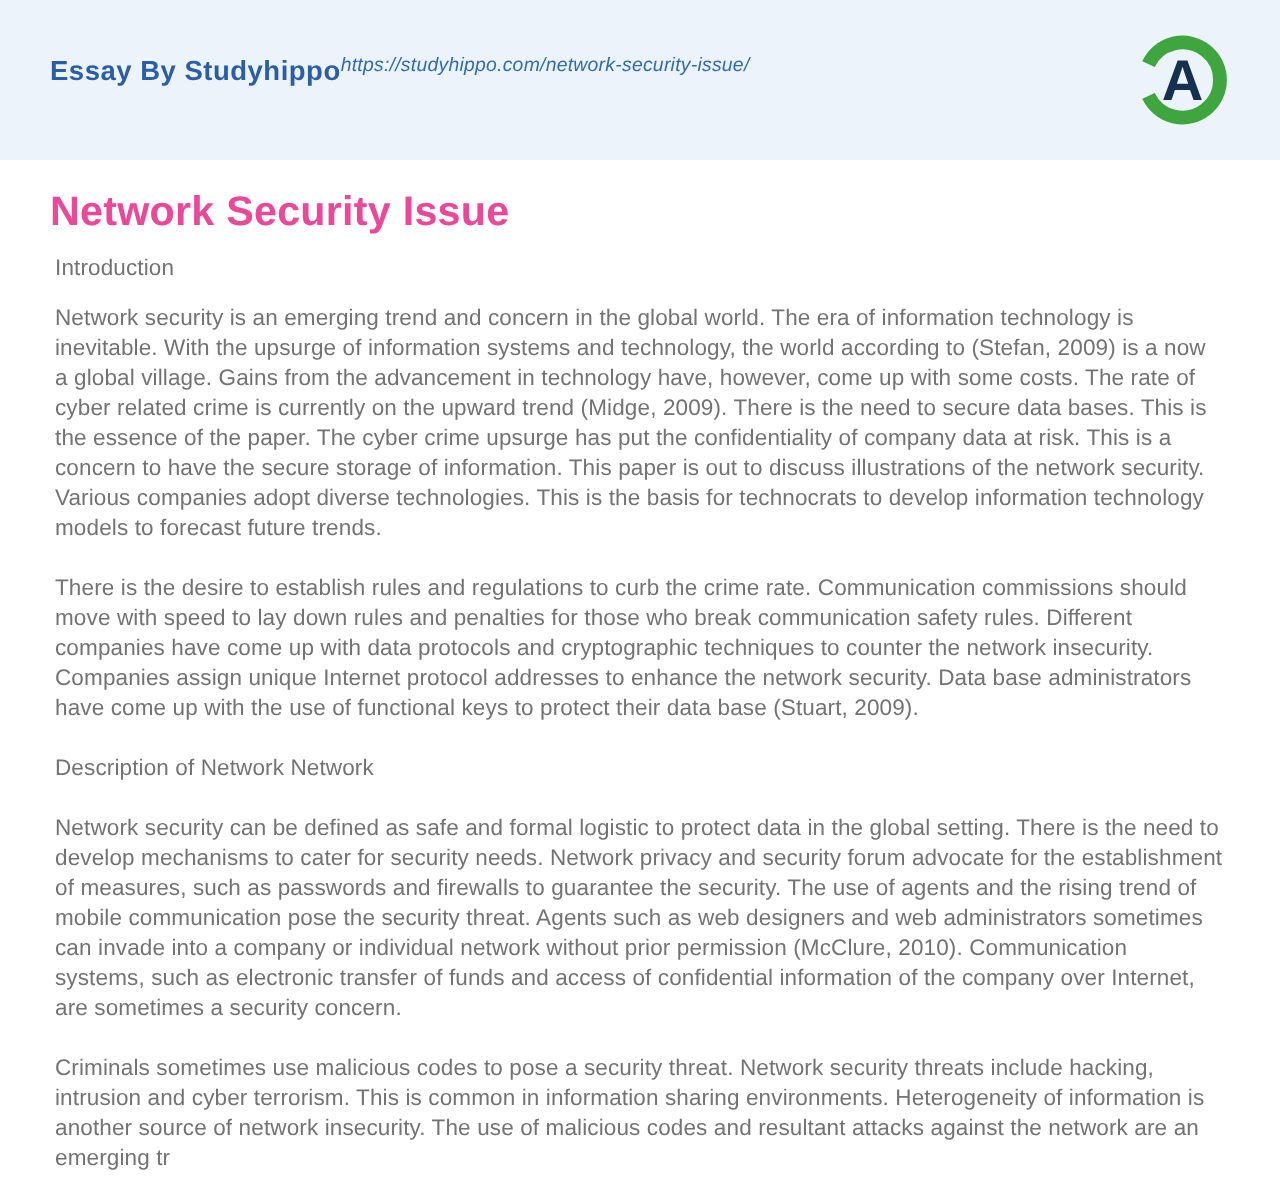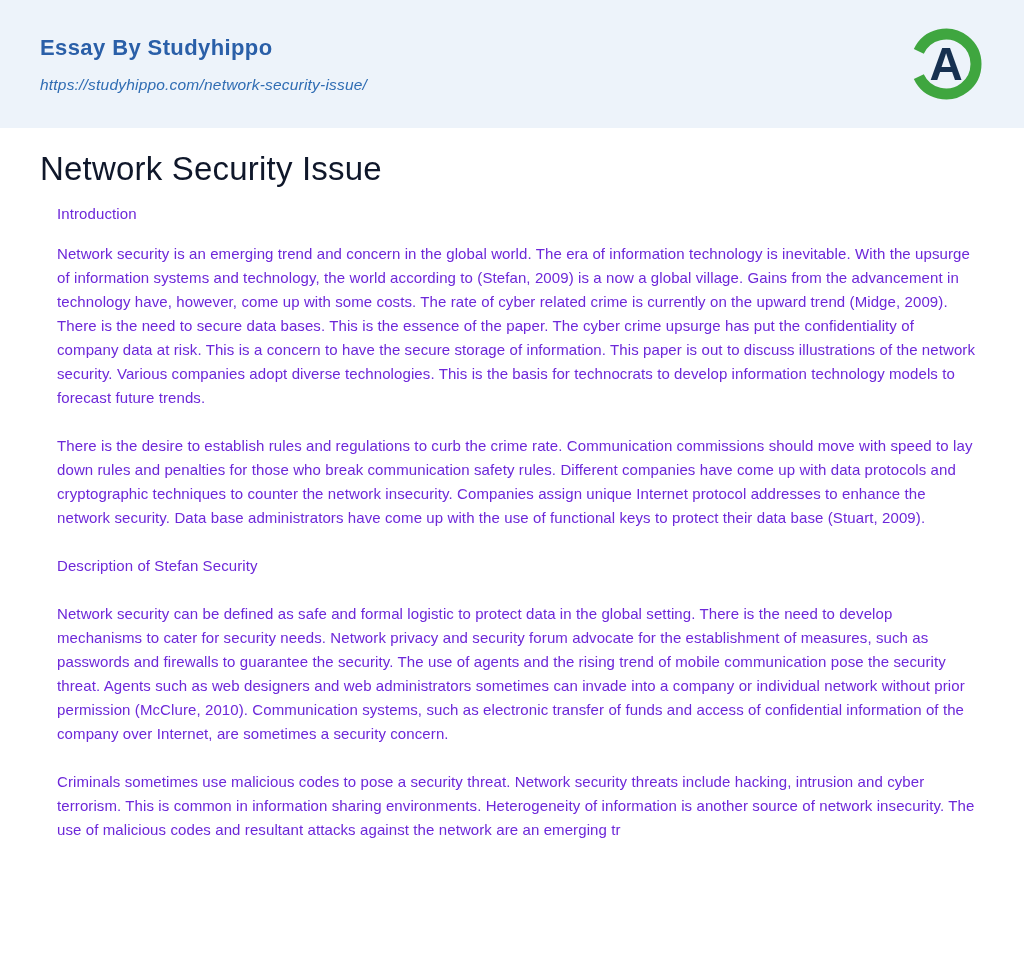--- a/index.html
+++ b/index.html
@@ -15,21 +15,21 @@
   
   .site-header {
     width: 100%;
     height: 128px;
     background: #edf3fa;
     display: flex;
     align-items: center;
     justify-content: space-between;
     padding: 0 40px;
   }
-  .header-text { display: flex; flex-direction: column; }
+  .header-text { display: flex; flex-direction: row; }
   .site-name {
     color: #2a5fa8;
     font-size: 22px;
     font-weight: 700;
     letter-spacing: 0.4px;
     margin-bottom: 15px;
   }
   .site-url {
     color: #2f6cb3;
     font-size: 15.5px;
@@ -47,29 +47,29 @@
     fill: #163050;
   }
 
   
   .article {
     padding: 22px 46px 0 40px;
   }
   .article-title {
     margin: 0 0 14px 0;
     font-size: 33px;
-    font-weight: 400;
-    color: #0f172a;
+    font-weight: 700;
+    color: #ec4899;
     letter-spacing: 0.2px;
   }
   .body-text, .intro-label, .section-subheading {
-    margin: 0 0 24px 17px;
-    font-size: 15px;
+    margin: 0 0 24px 4px;
+    font-size: 18px;
     line-height: 24px;
-    color: #6d28d9;
+    color: #737373;
     letter-spacing: 0.1px;
   }
   .intro-label { margin-bottom: 16px; }
 </style>
 </head>
 <body>
 
 <header class="site-header">
   <div class="header-text">
     <div class="site-name">Essay By Studyhippo</div>
@@ -85,18 +85,18 @@
 
 <main class="article">
   <h1 class="article-title">Network Security Issue</h1>
 
   <p class="intro-label">Introduction</p>
 
   <p class="body-text">Network security is an emerging trend and concern in the global world. The era of information technology is inevitable. With the upsurge of information systems and technology, the world according to (Stefan, 2009) is a now a global village. Gains from the advancement in technology have, however, come up with some costs. The rate of cyber related crime is currently on the upward trend (Midge, 2009). There is the need to secure data bases. This is the essence of the paper. The cyber crime upsurge has put the confidentiality of company data at risk. This is a concern to have the secure storage of information. This paper is out to discuss illustrations of the network security. Various companies adopt diverse technologies. This is the basis for technocrats to develop information technology models to forecast future trends.</p>
 
   <p class="body-text">There is the desire to establish rules and regulations to curb the crime rate. Communication commissions should move with speed to lay down rules and penalties for those who break communication safety rules. Different companies have come up with data protocols and cryptographic techniques to counter the network insecurity. Companies assign unique Internet protocol addresses to enhance the network security. Data base administrators have come up with the use of functional keys to protect their data base (Stuart, 2009).</p>
 
-  <p class="section-subheading">Description of Stefan Security</p>
+  <p class="section-subheading">Description of Network Network</p>
 
   <p class="body-text">Network security can be defined as safe and formal logistic to protect data in the global setting. There is the need to develop mechanisms to cater for security needs. Network privacy and security forum advocate for the establishment of measures, such as passwords and firewalls to guarantee the security. The use of agents and the rising trend of mobile communication pose the security threat. Agents such as web designers and web administrators sometimes can invade into a company or individual network without prior permission (McClure, 2010). Communication systems, such as electronic transfer of funds and access of confidential information of the company over Internet, are sometimes a security concern.</p>
 
   <p class="body-text">Criminals sometimes use malicious codes to pose a security threat. Network security threats include hacking, intrusion and cyber terrorism. This is common in information sharing environments. Heterogeneity of information is another source of network insecurity. The use of malicious codes and resultant attacks against the network are an emerging tr</p>
 </main>
 
 </body></html>

